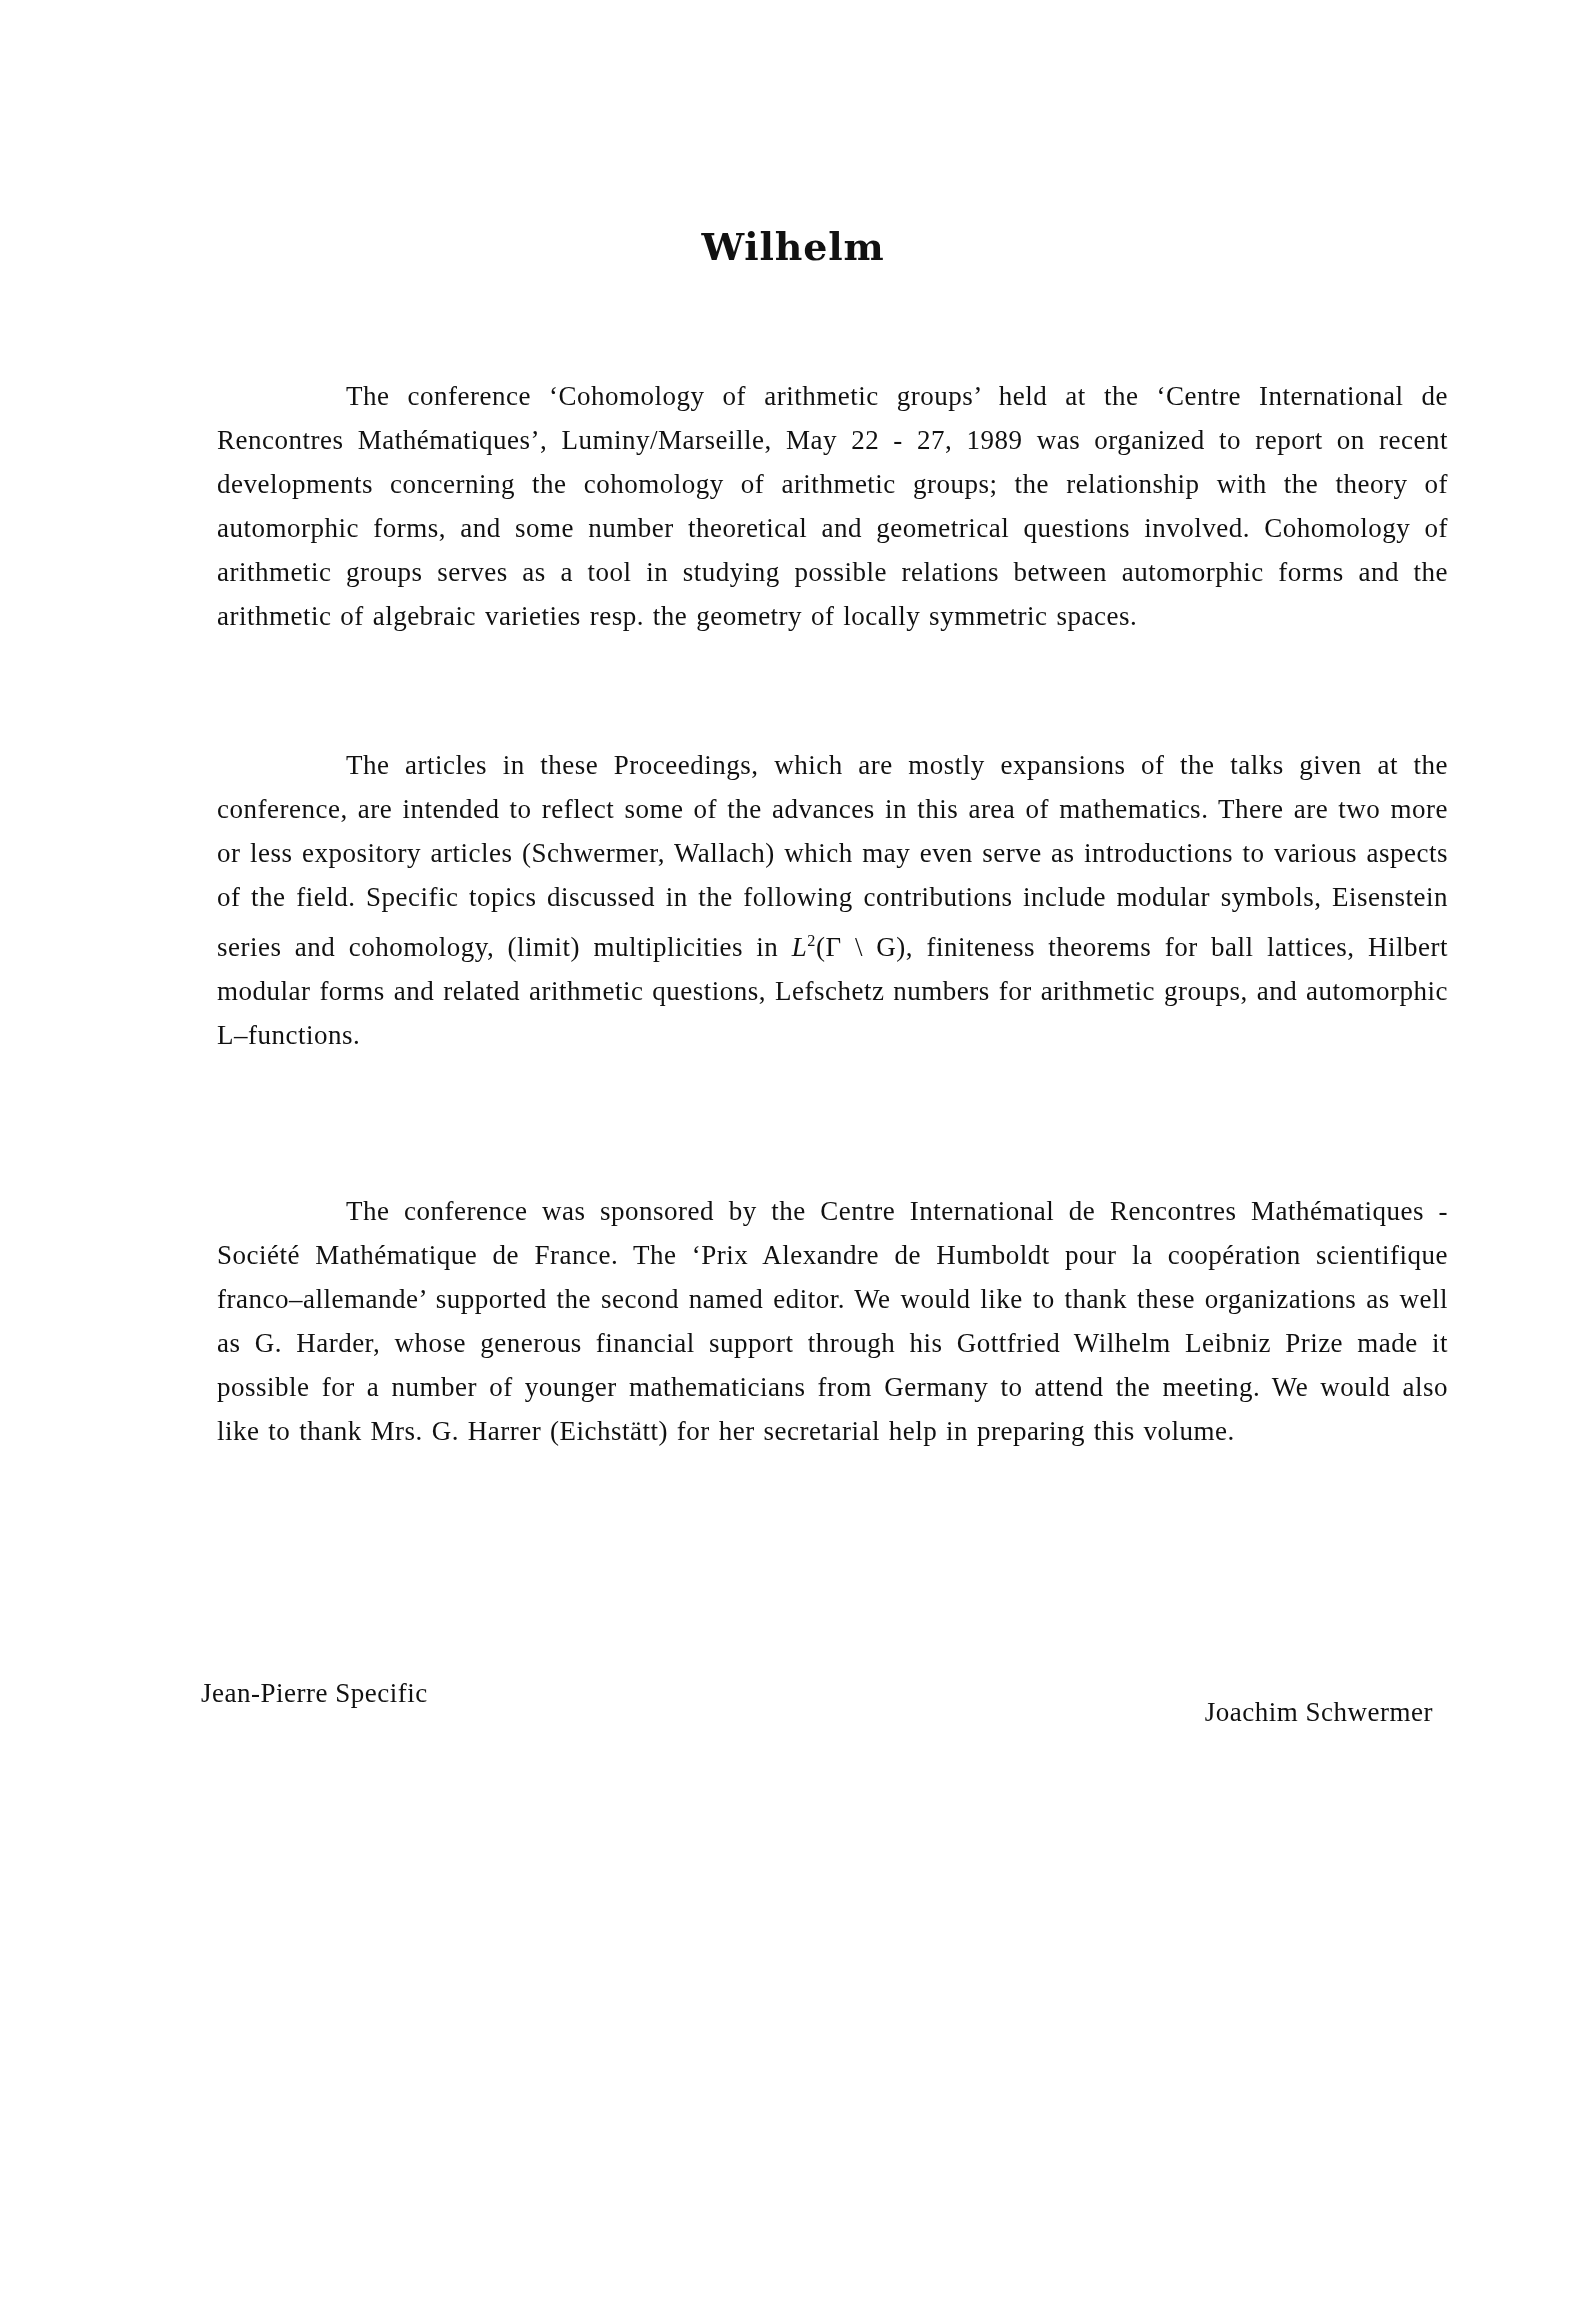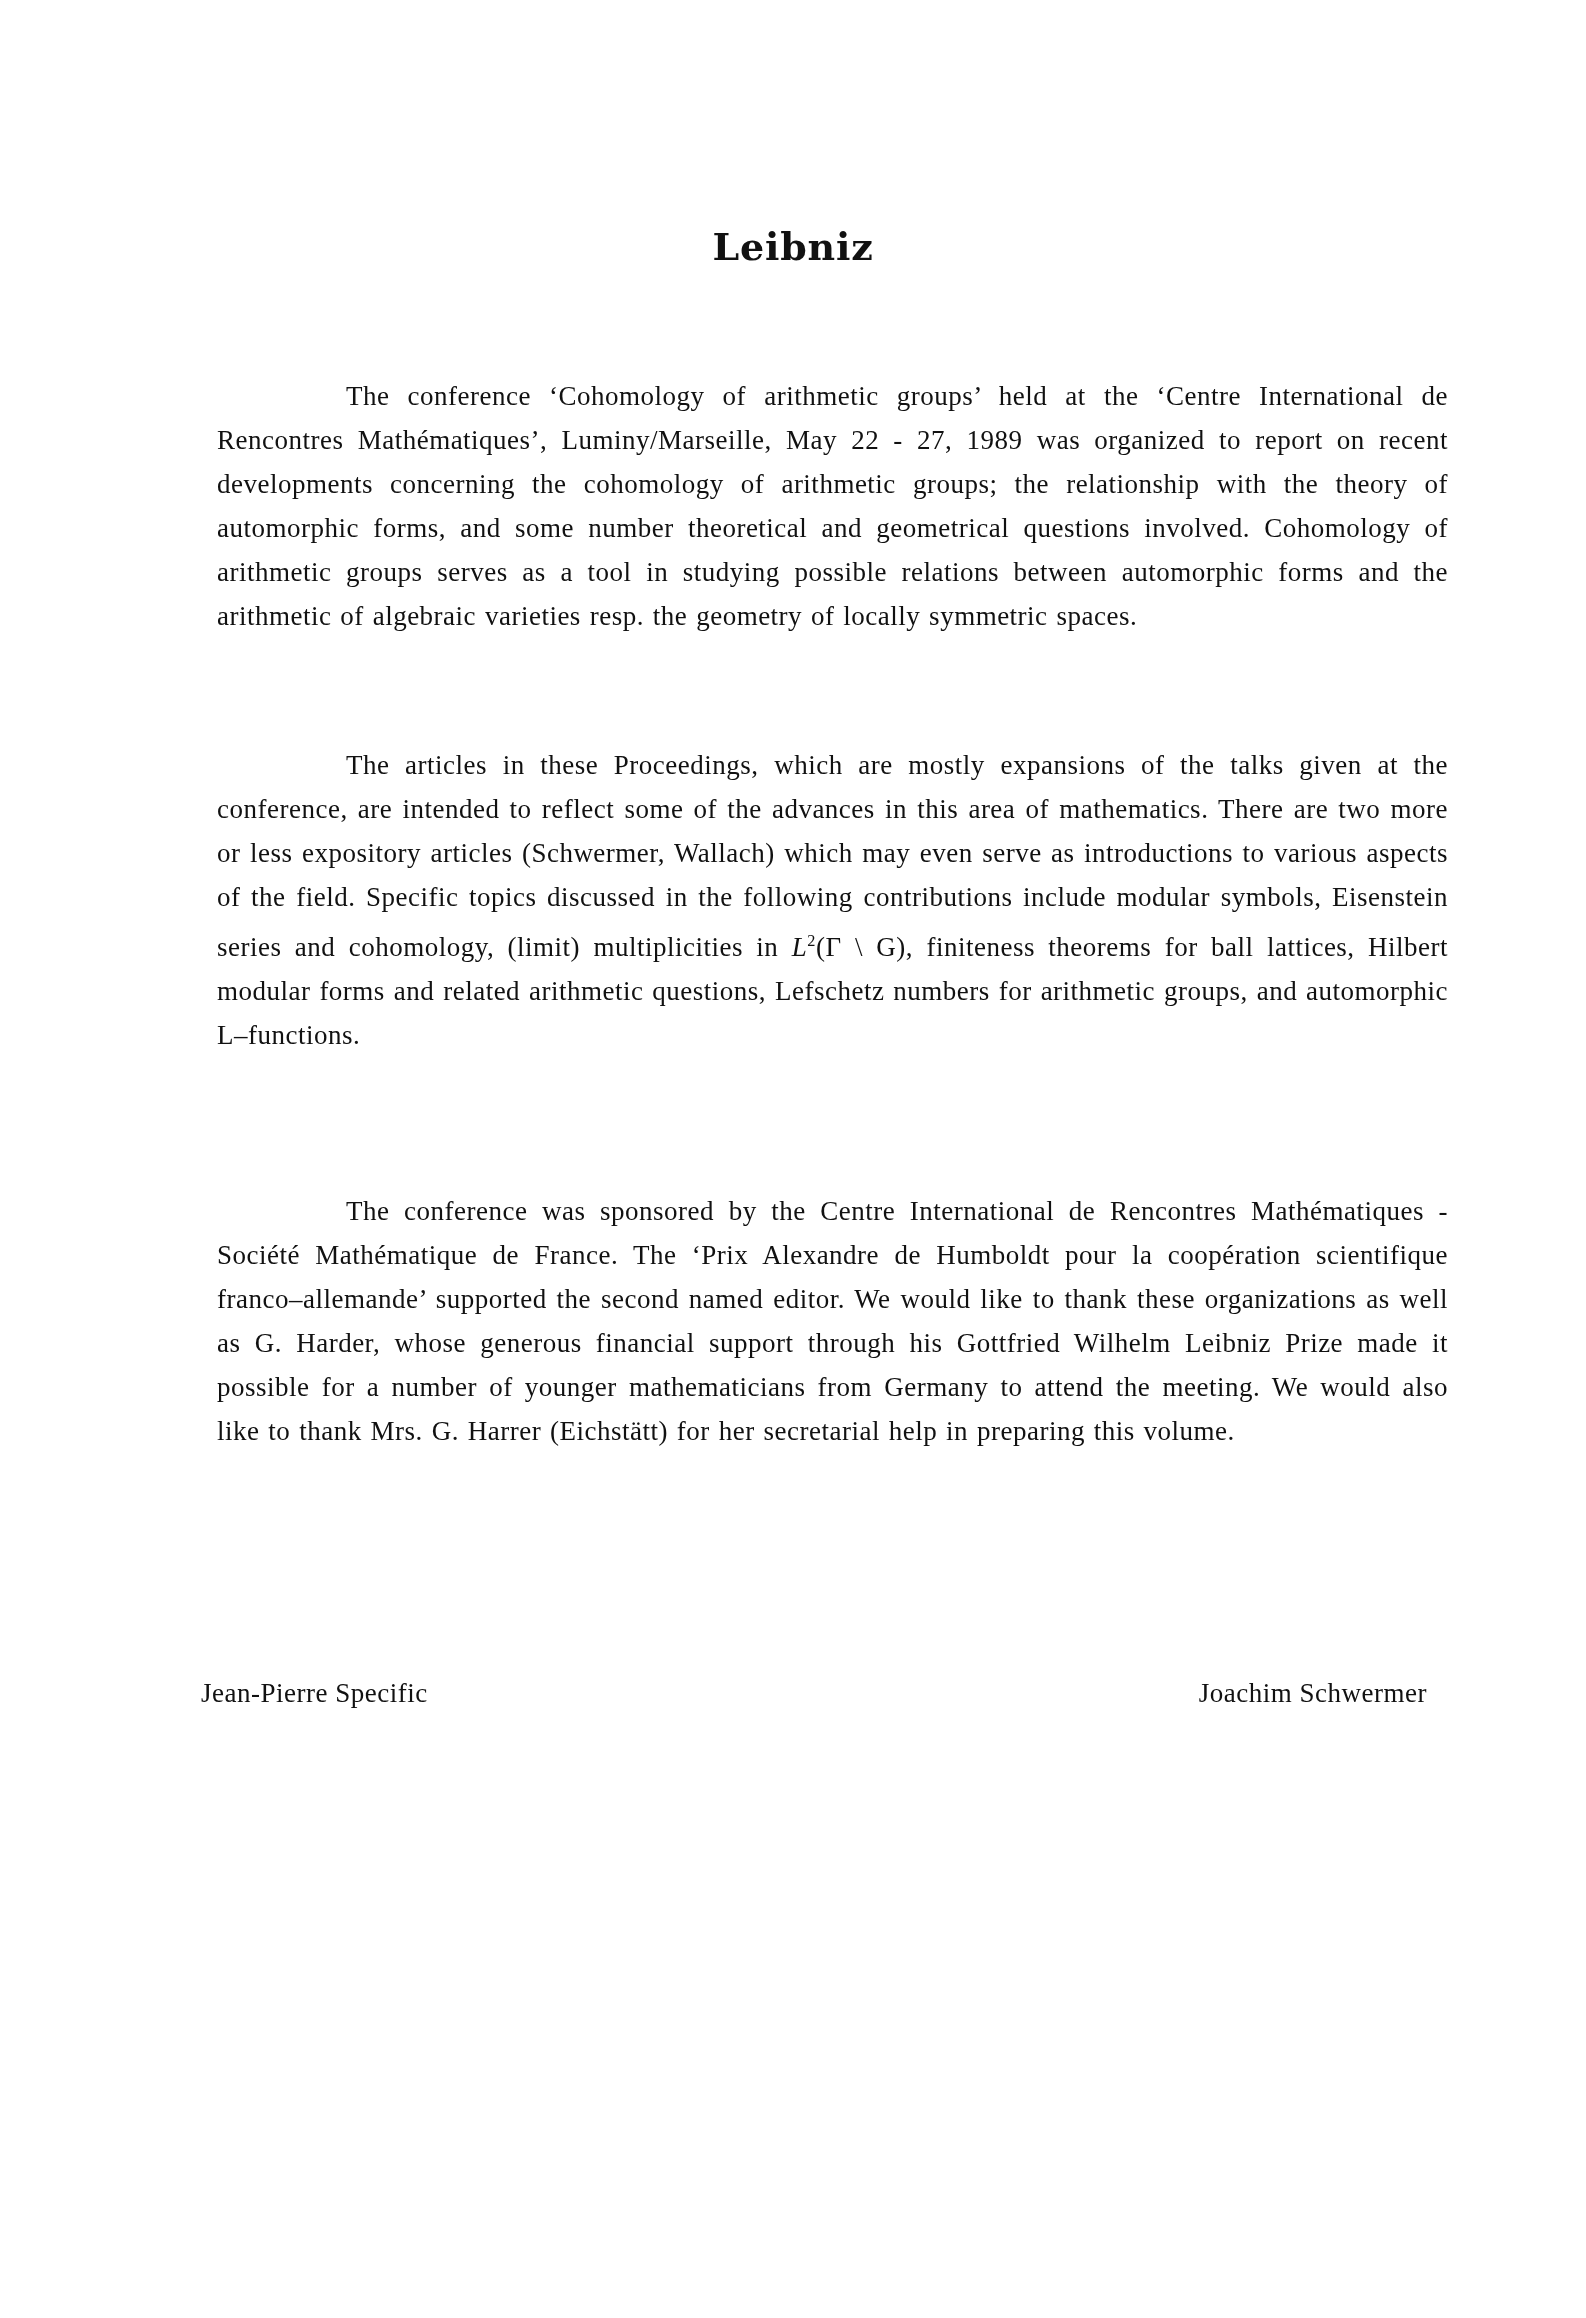--- a/index.html
+++ b/index.html
@@ -9,28 +9,28 @@
            font-size: 38px; font-weight: bold; letter-spacing: 0.8px; }
   .para { position: absolute; left: 201px; width: 1231px; font-size: 27px;
           line-height: 44px; text-align: justify; text-indent: 129px; margin: 16px;
           font-family: "Liberation Serif", "DejaVu Serif", serif; letter-spacing: 0.5px; word-spacing: 1.6px; }
   #p1 { top: 358px; }
   #p2 { top: 727px; }
   #p3 { top: 1173px; }
   .sig { position: absolute; top: 1678px; font-size: 27px;
          font-family: "Liberation Serif", "DejaVu Serif", serif; letter-spacing: 0.5px; }
   .sig-left { left: 201px; }
-  .sig-right { right: 159px; }
+  .sig-right { right: 153px; margin-top: 19px; }
   sup { font-size: 16.3px; }
   i { font-style: italic; }
 </style>
 </head>
 <body>
 
-<h1 class="title">Leibniz</h1>
+<h1 class="title">Wilhelm</h1>
 
 <p id="p1" class="para">The conference ‘Cohomology of arithmetic groups’ held at the ‘Centre International de Rencontres Mathématiques’, Luminy/Marseille, May 22 - 27, 1989 was organized to report on recent developments concerning the cohomology of arithmetic groups; the relationship with the theory of automorphic forms, and some number theoretical and geometrical questions involved. Cohomology of arithmetic groups serves as a tool in studying possible relations between automorphic forms and the arithmetic of algebraic varieties resp. the geometry of locally symmetric spaces.</p>
 
 <p id="p2" class="para"><span>The articles in these Proceedings, which are mostly expansions of the talks given at the conference, are intended to reflect some of the advances in this area of mathematics. There are two more or less expository articles (Schwermer, Wallach) which may even serve as introductions to various aspects of the field. Specific topics discussed in the following contributions include modular symbols, Eisenstein series and cohomology, (limit) multiplicities in </span><span><i>L</i><sup>2</sup><span>(Γ \ G)</span></span><span>, finiteness theorems for ball lattices, Hilbert modular forms and related arithmetic questions, Lefschetz numbers for arithmetic groups, and automorphic L–functions.</span></p>
 
 <p id="p3" class="para">The conference was sponsored by the Centre International de Rencontres Mathématiques - Société Mathématique de France. The ‘Prix Alexandre de Humboldt pour la coopération scientifique franco–allemande’ supported the second named editor. We would like to thank these organizations as well as G. Harder, whose generous financial support through his Gottfried Wilhelm Leibniz Prize made it possible for a number of younger mathematicians from Germany to attend the meeting. We would also like to thank Mrs. G. Harrer (Eichstätt) for her secretarial help in preparing this volume.</p>
 
 <div class="sig sig-left">Jean-Pierre Specific</div>
 <div class="sig sig-right">Joachim Schwermer</div>
 

